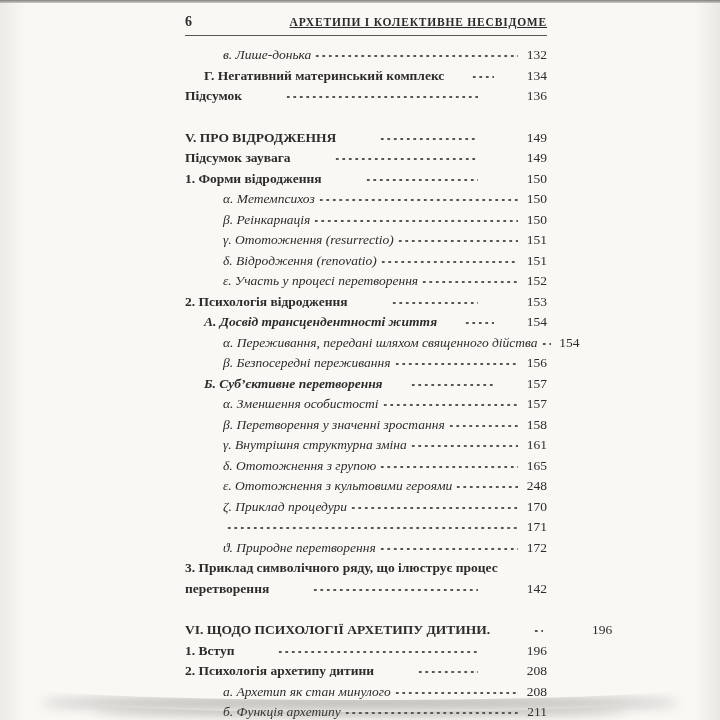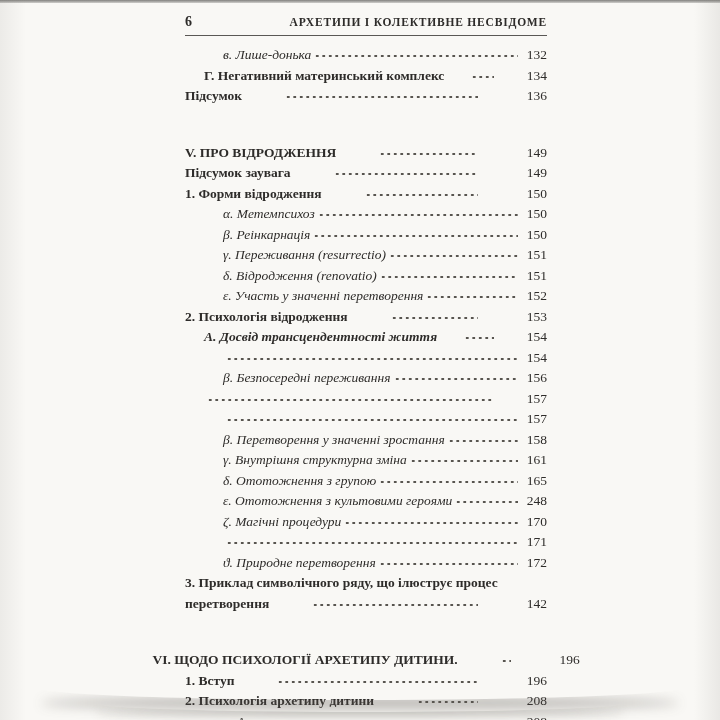--- a/index.html
+++ b/index.html
@@ -23,25 +23,25 @@
   .page-curl2{position:absolute;bottom:8px;left:90px;right:90px;height:18px;
     border-radius:50%;
     box-shadow:0 10px 8px -5px rgba(92,89,84,0.28);}
 
   .content{position:absolute;left:185px;top:14px;width:362px;}
 
   .header{display:flex;align-items:baseline;border-bottom:1px solid #5a5855;
     padding-bottom:5px;margin-bottom:9px;}
   .header .folio{font-size:14px;font-weight:bold;}
   .header .running-title{margin-left:auto;font-size:11.5px;font-weight:bold;
-    letter-spacing:0.8px;}
+    letter-spacing:0.8px;text-decoration:underline;}
 
   .toc{font-size:13.5px;line-height:20.5px;}
   .row{display:flex;align-items:baseline;white-space:nowrap;}
-  .row.gap{margin-top:36px;justify-content:center;}
+  .row.gap{margin-top:21px;}
   .indent-0{padding-left:0;gap:40px;}
   .indent-1{padding-left:19px;gap:24px;}
   .indent-2{padding-left:38px;justify-content:space-between;}
   .style-bold{font-weight:bold;}
   .style-italic{font-style:italic;}
   .style-bold-italic{font-weight:bold;font-style:italic;}
   .label{flex:0 0 auto;}
   .leader{flex:1 1 auto;min-width:10px;margin:0 3px;height:1em;align-self:baseline;
     background-image:radial-gradient(circle,#57544f 1.05px,rgba(0,0,0,0) 1.35px);
     background-size:6.5px 4px;background-repeat:repeat-x;background-position:left 92%;}
@@ -96,58 +96,61 @@
           <span class="label">α. Метемпсихоз</span>
           <span class="leader"></span>
           <span class="pg">150</span>
         </div>
         <div class="row indent-2 style-italic">
           <span class="label">β. Реінкарнація</span>
           <span class="leader"></span>
           <span class="pg">150</span>
         </div>
         <div class="row indent-2 style-italic">
-          <span class="label">γ. Переживання (resurrectio)</span>
+          <span class="label">γ. Ототожнення (resurrectio)</span>
           <span class="leader"></span>
           <span class="pg">151</span>
         </div>
         <div class="row indent-2 style-italic">
           <span class="label">δ. Відродження (renovatio)</span>
           <span class="leader"></span>
           <span class="pg">151</span>
         </div>
         <div class="row indent-2 style-italic">
-          <span class="label">ε. Участь у значенні перетворення</span>
+          <span class="label">ε. Участь у процесі перетворення</span>
           <span class="leader"></span>
           <span class="pg">152</span>
         </div>
         <div class="row indent-0 style-bold">
           <span class="label">2. Психологія відродження</span>
           <span class="leader"></span>
           <span class="pg">153</span>
         </div>
         <div class="row indent-1 style-bold-italic">
           <span class="label">А. Досвід трансцендентності життя</span>
           <span class="leader"></span>
           <span class="pg">154</span>
         </div>
         <div class="row indent-2 style-italic">
+          <span class="label">α. Переживання, передані шляхом священного дійства</span>
           <span class="leader"></span>
           <span class="pg">154</span>
         </div>
         <div class="row indent-2 style-italic">
           <span class="label">β. Безпосередні переживання</span>
           <span class="leader"></span>
           <span class="pg">156</span>
         </div>
         <div class="row indent-1 style-bold-italic">
+          <span class="label">Б. Суб’єктивне перетворення</span>
           <span class="leader"></span>
           <span class="pg">157</span>
         </div>
         <div class="row indent-2 style-italic">
+          <span class="label">α. Зменшення особистості</span>
           <span class="leader"></span>
           <span class="pg">157</span>
         </div>
         <div class="row indent-2 style-italic">
           <span class="label">β. Перетворення у значенні зростання</span>
           <span class="leader"></span>
           <span class="pg">158</span>
         </div>
         <div class="row indent-2 style-italic">
           <span class="label">γ. Внутрішня структурна зміна</span>
@@ -158,21 +161,21 @@
           <span class="label">δ. Ототожнення з групою</span>
           <span class="leader"></span>
           <span class="pg">165</span>
         </div>
         <div class="row indent-2 style-italic">
           <span class="label">ε. Ототожнення з культовими героями</span>
           <span class="leader"></span>
           <span class="pg">248</span>
         </div>
         <div class="row indent-2 style-italic">
-          <span class="label">ζ. Магічні процедури</span>
+          <span class="label">ζ. Приклад процедури</span>
           <span class="leader"></span>
           <span class="pg">170</span>
         </div>
         <div class="row indent-2 style-italic">
           <span class="leader"></span>
           <span class="pg">171</span>
         </div>
         <div class="row indent-2 style-italic">
           <span class="label">ϑ. Природне перетворення</span>
           <span class="leader"></span>

